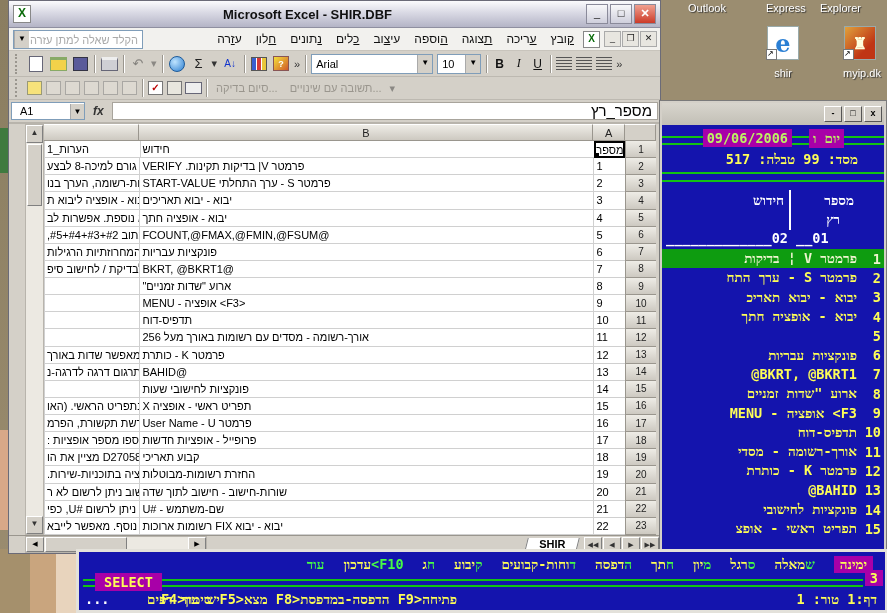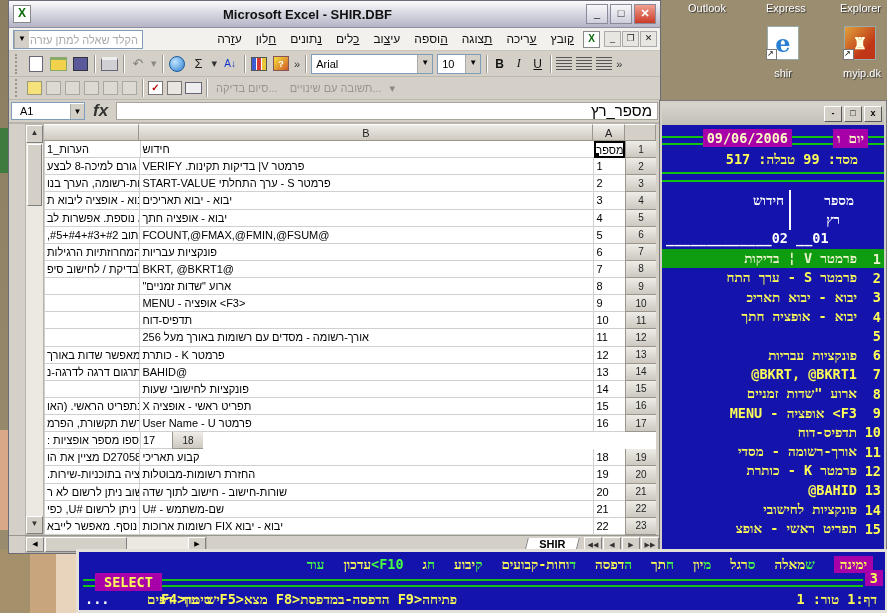--- a/index.html
+++ b/index.html
@@ -55,21 +55,21 @@
   #font-combo{width:120px;} #size-combo{width:42px;}
   .fmt{font-size:12px;width:19px;height:19px;display:flex;align-items:center;justify-content:center;color:#111;}
   .alg{width:16px;height:13px;background:repeating-linear-gradient(#555 0 1px,transparent 1px 3px);margin:0 2px;}
   .rev-txt{color:#9a968e;font-size:11px;padding:0 6px;white-space:nowrap;}
   .chev{font-size:11px;color:#333;padding:0 2px;}
   
   #fbar{height:20px;background:#d4d0c8;display:flex;align-items:center;padding:1px 2px;border-bottom:2px solid #b8b4ac;}
   #namebox{width:72px;height:16px;background:#fff;border:1px solid #7f9db9;font-size:11px;display:flex;align-items:center;}
   #namebox .nv{flex:1;padding-left:8px;}
   #namebox .na{width:13px;background:#d4d0c8;font-size:8px;text-align:center;line-height:15px;border-left:1px solid #aaa;}
-  #fx{font-style:italic;font-weight:bold;font-size:17px;padding:0 8px;color:#333;}
+  #fx{font-style:italic;font-weight:bold;font-size:12px;padding:0 8px;color:#333;}
   #fval{flex:1;height:16px;background:#fff;border:1px solid #a8a49c;font-size:15px;direction:rtl;padding:0 5px;line-height:16px;overflow:hidden;}
   
   #sheet{flex:1;display:flex;background:#d4d0c8;position:relative;}
   #leftgap{width:16px;background:#d4d0c8;}
   #vscroll{width:17px;background:#ece9e2;border:1px solid #b8b4ac;display:flex;flex-direction:column;}
   .sbtn{height:16px;background:#d4d0c8;border:1px solid #fff;border-right-color:#808080;border-bottom-color:#808080;font-size:8px;text-align:center;line-height:14px;color:#333;}
   #vthumb{height:60px;margin:1px;background:#d4d0c8;border:1px solid #fff;border-right-color:#808080;border-bottom-color:#808080;}
   #vspace{flex:1;}
   #gridwrap{display:flex;flex-direction:column;width:612px;}
   #colhdr{height:17px;display:flex;font-size:11px;}
@@ -94,22 +94,22 @@
   #sheettab span{display:inline-block;transform:skewX(14deg);}
   .tnav{width:16px;height:14px;background:#d4d0c8;border:1px solid #fff;border-right-color:#808080;border-bottom-color:#808080;font-size:7px;text-align:center;line-height:13px;margin-right:1px;color:#333;}
   
   #dos{position:absolute;left:659px;top:100px;width:228px;height:513px;background:#d4d0c8;border:1px solid #7a7a7a;box-sizing:border-box;padding:2px;display:flex;flex-direction:column;}
   #dos-title{height:20px;background:linear-gradient(#d8d5cd,#c2bfb6);display:flex;justify-content:flex-end;align-items:center;padding:1px 2px;gap:2px;}
   .dosbtn{width:16px;height:14px;background:#d4d0c8;border:1px solid #fff;border-right-color:#555;border-bottom-color:#555;font-size:9px;font-weight:bold;line-height:12px;text-align:center;color:#000;}
   #dos-blue{flex:1;background:#1414ad;font-family:"DejaVu Sans Mono",monospace;font-weight:bold;color:#fdfd57;font-size:13.5px;overflow:hidden;direction:rtl;}
   .gline{height:6px;border-top:2px solid #12c212;border-bottom:2px solid #12c212;margin:1px 0;}
   #dateline{position:relative;height:20px;margin-top:4px;}
   #dateline .gl{position:absolute;top:7px;left:0;right:0;height:5px;border-top:2px solid #12c212;border-bottom:2px solid #12c212;}
-  .chip{position:absolute;top:0;background:#a800a8;padding:1px 4px;color:#fef9c3;}
-  #chip-day{right:16px;} #chip-date{right:92px;}
+  .chip{position:absolute;top:0;background:#a800a8;padding:1px 4px;color:#bef264;}
+  #chip-day{right:40px;} #chip-date{right:92px;}
   #dbline{padding:2px 26px 2px 0;height:18px;}
   #dhdr{position:relative;height:40px;margin-top:8px;}
   #dhdr .hsep{position:absolute;right:93px;top:0;bottom:0;width:2px;background:#fff;}
   #dhdr .h1{position:absolute;right:30px;top:2px;color:#fff;}
   #dhdr .h2{position:absolute;right:100px;top:2px;color:#fff;}
   #dhdr .h3{position:absolute;right:44px;top:21px;color:#fff;}
   #ruler{direction:ltr;text-align:left;color:#fff;padding:0 4px;height:19px;white-space:pre;}
   .drow{display:flex;direction:rtl;height:19.3px;align-items:center;padding:0 3px;}
   .drow .dnum{width:24px;text-align:right;}
   .drow .dtext{flex:1;text-align:right;padding-left:2px;white-space:nowrap;overflow:hidden;}
@@ -133,21 +133,21 @@
 
 <div id="screen">
 
   <div class="sliver" style="top:0;height:613px;background:linear-gradient(#8a7d60,#9b8d70);"></div>
   <div class="sliver" style="top:128px;height:45px;background:#3f7a3f;"></div>
   <div class="sliver" style="top:430px;height:100px;background:#d8a888;"></div>
   <div style="position:absolute;left:0;top:549px;width:76px;height:64px;background:linear-gradient(90deg,#a5906c 0 30px,#c9a57e 30px 56px,#e8d4bd 56px);"></div>
 
   <div class="cap" style="left:688px;">Outlook</div>
   <div class="cap" style="left:766px;">Express</div>
-  <div class="cap" style="left:840px;">Explorer</div>
+  <div class="cap" style="left:820px;">Explorer</div>
 
   <div class="dicon" style="left:766px;top:26px;">
     <div class="glyph">
         <span class="elet">e</span>
       </div>
     <div class="shortcut">↗</div>
     <div class="dlabel">shir</div>
   </div>
 
   <div class="dicon red" style="left:843px;top:26px;">
@@ -404,20 +404,21 @@
               <div class="xrownum">16</div>
             </div>
             <div class="xrow">
               <div class="xcell c" dir="auto">בעבודה ברשת תקשורת, הפרמ</div>
               <div class="xcell b" dir="auto">פרמטר User Name - U</div>
               <div class="xcell a numval" dir="auto">16</div>
               <div class="xrownum">17</div>
             </div>
             <div class="xrow">
               <div class="xcell c" dir="auto">בפרופייל נוספו מספר אופציות :</div>
+              <div class="xcell b" dir="auto">פרופייל - אופציות חדשות</div>
               <div class="xcell a numval" dir="auto">17</div>
               <div class="xrownum">18</div>
             </div>
             <div class="xrow">
               <div class="xcell c" dir="auto">בנוסחאות D270588 מציין את הו</div>
               <div class="xcell b" dir="auto">קבוע תאריכי</div>
               <div class="xcell a numval" dir="auto">18</div>
               <div class="xrownum">19</div>
             </div>
             <div class="xrow">

